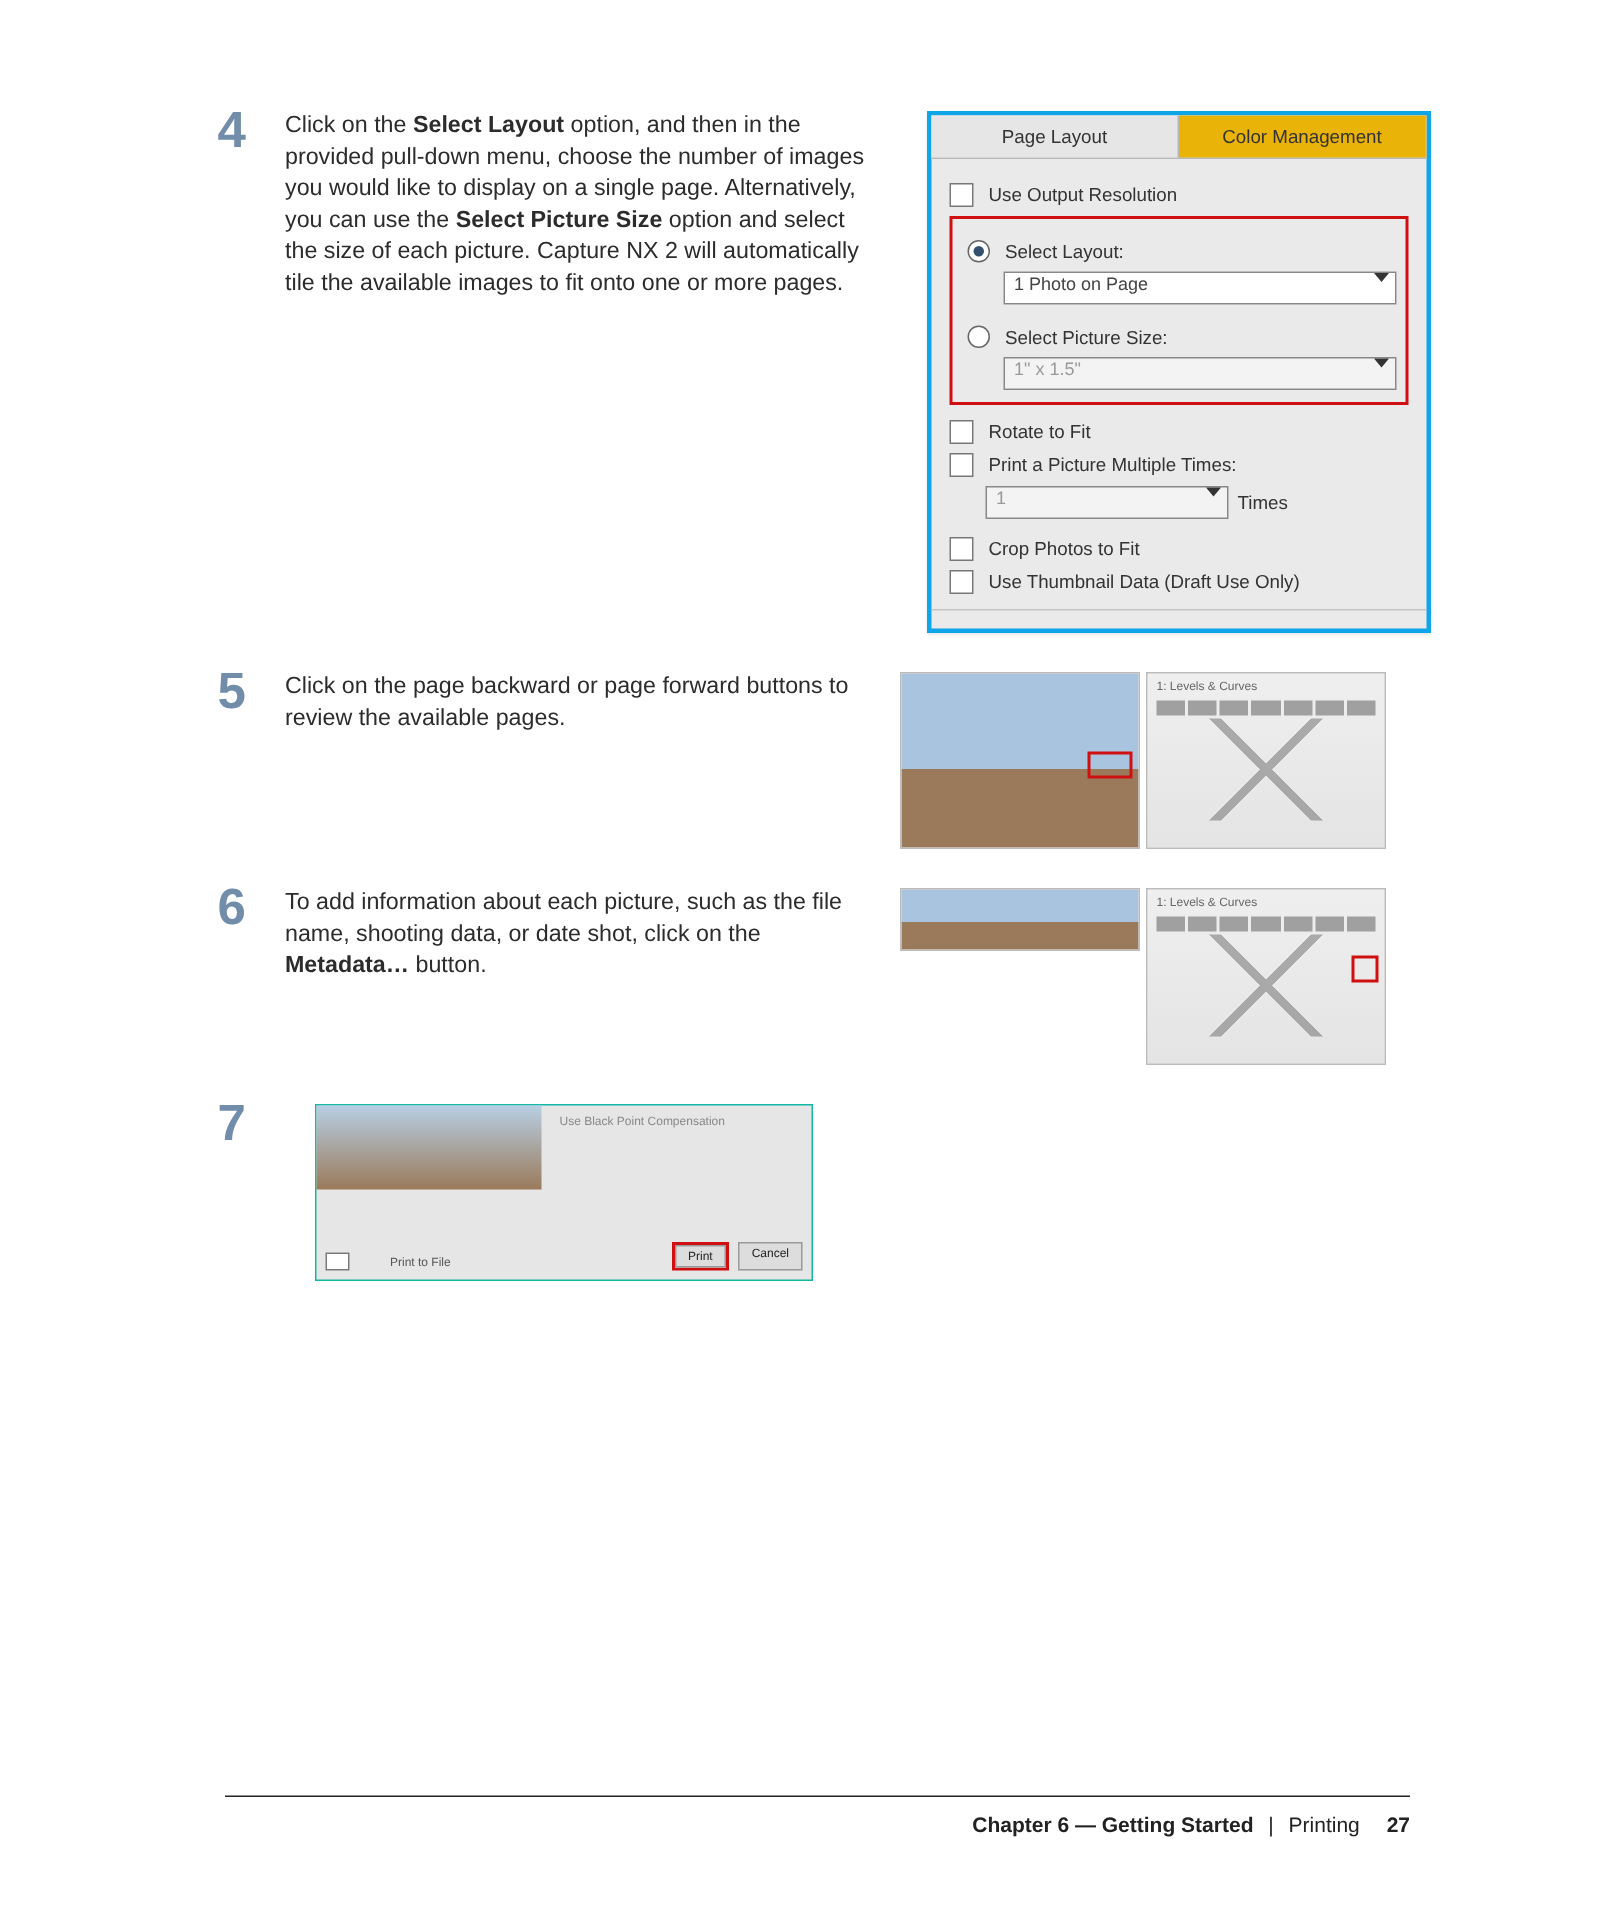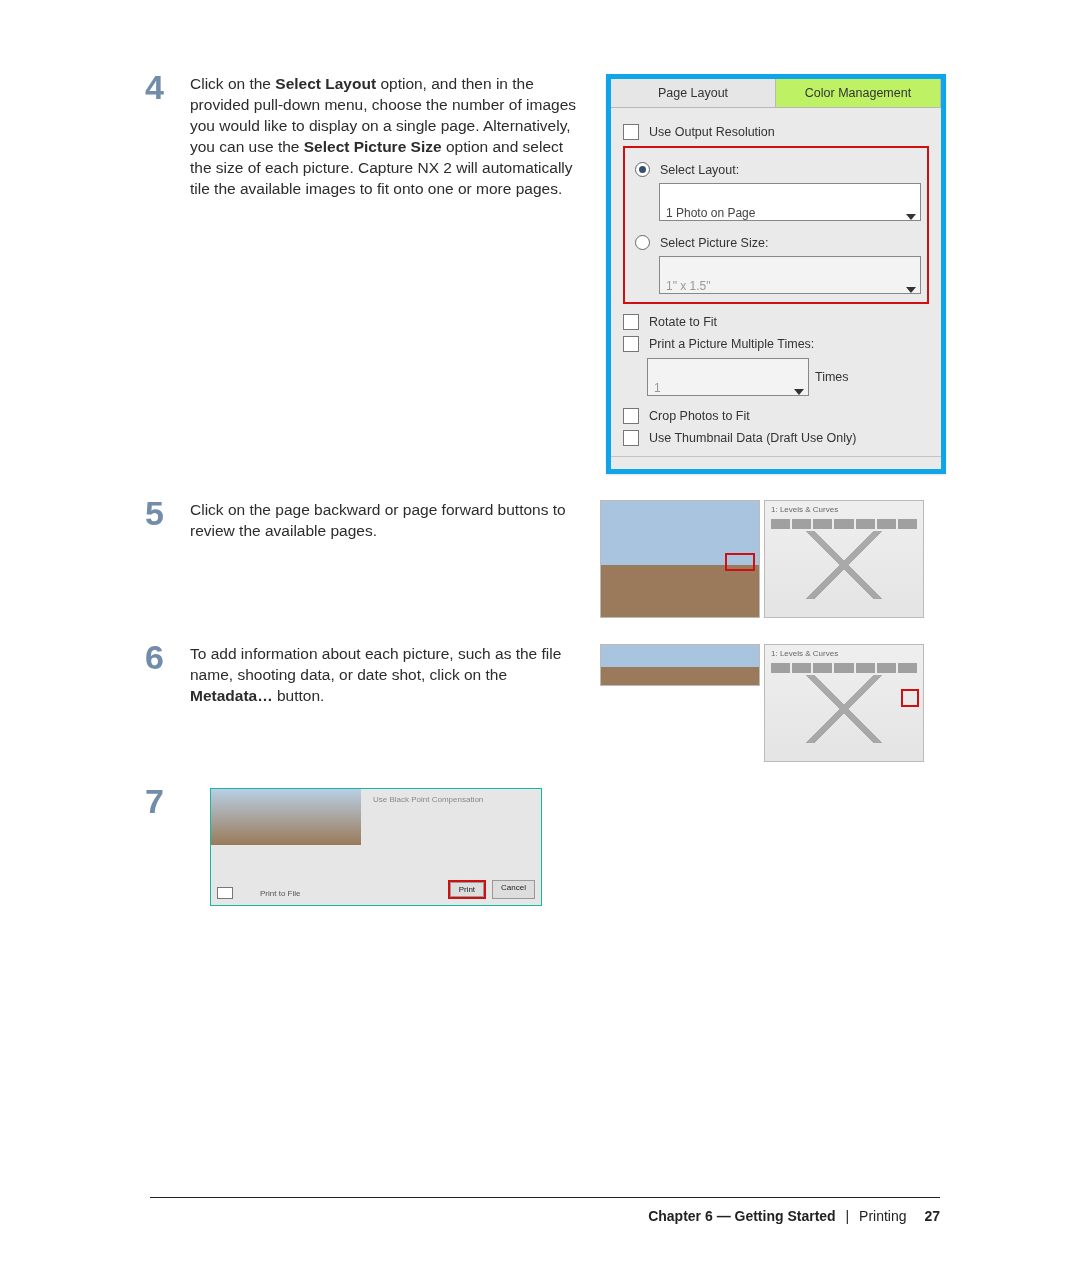--- a/index.html
+++ b/index.html
@@ -18,53 +18,53 @@
     font-family: "Segoe UI", Arial, sans-serif;
   }
   .steptext {
     font-size: 15.5px; line-height: 1.35; color: #2c2c2c;
     width: 390px; flex: 0 0 390px;
   }
   .steptext b { font-weight: 700; }
   .rightcol { margin-left: 20px; flex: 1 1 auto; }
   
   .panel {
-    width: 330px; margin-left: 6px;
+    width: 330px; margin-left: 18px;
     background: #eaeaea;
-    border: 5px solid #0ea5e9;
+    border: 3px solid #0ea5e9;
     font-family: "Tahoma", Arial, sans-serif;
     font-size: 12.5px; color: #333;
     box-shadow: 0 1px 2px rgba(0,0,0,.12);
   }
   .tabs { display: flex; background: #d4d4d4; border-bottom: 1px solid #b8b8b8; }
   .tab {
     flex: 1; text-align: center; padding: 7px 4px;
-    background: #bef264; border-right: 1px solid #b8b8b8;
+    background: #eab308; border-right: 1px solid #b8b8b8;
   }
   .tab.active { background: #e6e6e6; font-weight: 500; }
   .panel-body { padding: 10px 12px 12px 12px; }
   .row { display: flex; align-items: center; margin: 6px 0; }
   .chk {
     width: 14px; height: 14px; border: 1px solid #777;
     background: #fff; margin-right: 10px; flex: 0 0 14px;
   }
   .radio {
     width: 13px; height: 13px; border: 1px solid #666;
     border-radius: 50%; margin-right: 10px; flex: 0 0 13px;
     display: flex; align-items: center; justify-content: center;
     background: #fff;
   }
   .radio.on::after {
     content: ""; width: 7px; height: 7px; border-radius: 50%;
     background: #35506f;
   }
   .dd {
-    display: flex; align-items: flex-end; justify-content: space-between;
+    display: flex; align-items: flex-start; justify-content: space-between;
     border: 1px solid #888; background: #fff; height: 20px;
-    padding: 16px 4px 0 6px; font-size: 12px; color: #444;
+    padding: 0 4px 0 6px; font-size: 12px; color: #444;
   }
   .dd.dim { color: #999; background: #f3f3f3; }
   .caret {
     width: 0; height: 0; border-left: 5px solid transparent;
     border-right: 5px solid transparent; border-top: 6px solid #333;
   }
   .boxed { border: 2px solid #d01010; padding: 8px 10px; margin: 6px 0 10px 0; }
   .sub { margin-left: 24px; margin-top: 4px; }
   .timesrow { display: flex; align-items: center; gap: 6px; margin-left: 24px; margin-top: 4px; }
   .timesdd { width: 150px; }

